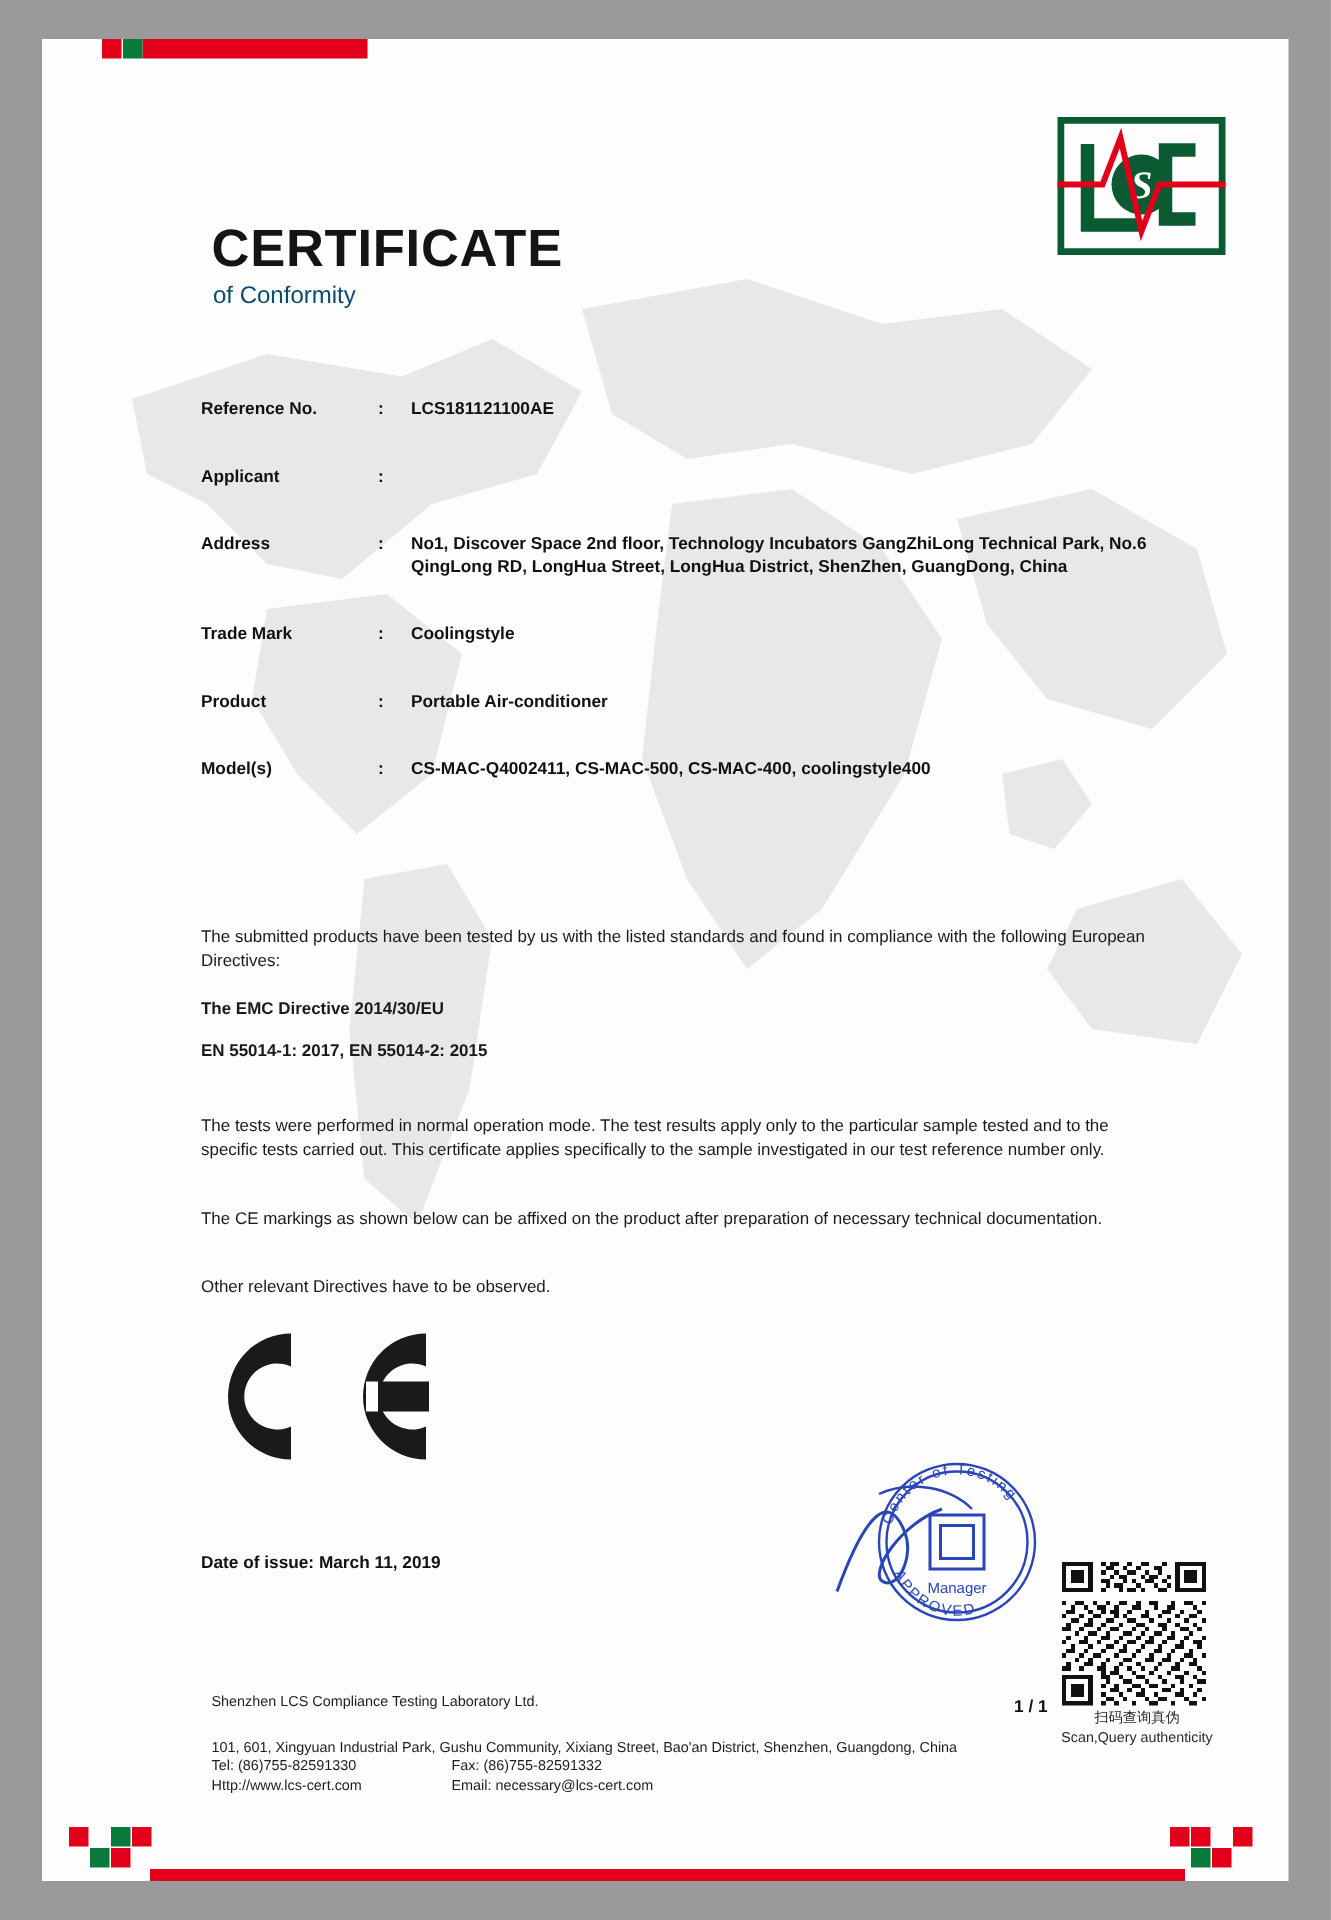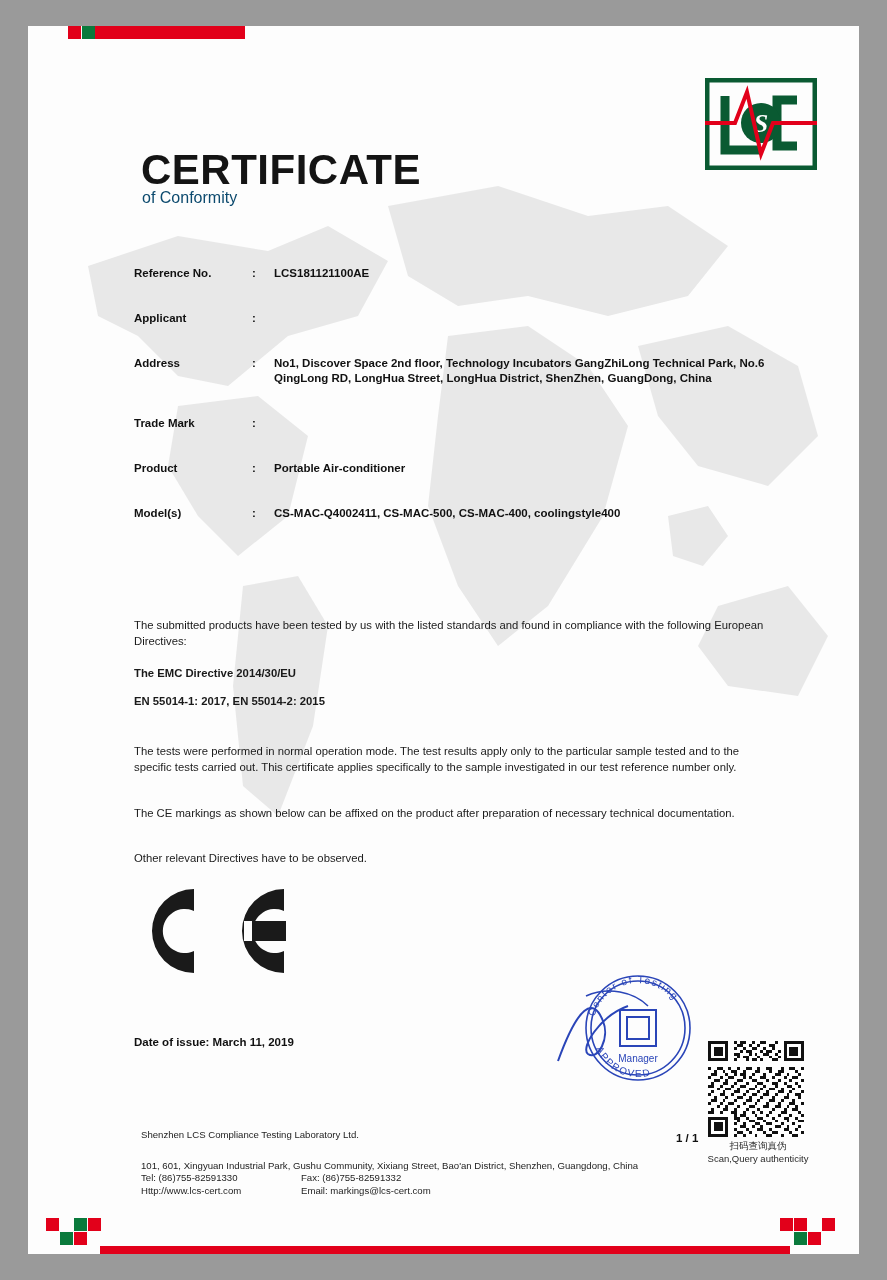--- a/index.html
+++ b/index.html
@@ -56,21 +56,21 @@
     right: 42px;
     top: 52px;
     width: 112px;
     height: 92px;
   }
 
   .title {
     position: absolute;
     left: 113px;
     top: 120px;
-    font-size: 42px;
+    font-size: 35px;
     font-weight: bold;
     letter-spacing: 0.5px;
     color: #141414;
   }
   .subtitle {
     position: absolute;
     left: 114px;
     top: 163px;
     font-size: 16px;
     color: #0c4a6e;
@@ -215,20 +215,21 @@
         <div class="colon">:</div>
       </div>
       <div class="row">
         <div class="lbl">Address</div>
         <div class="colon">:</div>
         <div class="val">No1, Discover Space 2nd floor, Technology Incubators GangZhiLong Technical Park, No.6 QingLong RD, LongHua Street, LongHua District, ShenZhen, GuangDong, China</div>
       </div>
       <div class="row">
         <div class="lbl">Trade Mark</div>
         <div class="colon">:</div>
+        <div class="val">Coolingstyle</div>
       </div>
       <div class="row">
         <div class="lbl">Product</div>
         <div class="colon">:</div>
         <div class="val">Portable Air-conditioner</div>
       </div>
       <div class="row">
         <div class="lbl">Model(s)</div>
         <div class="colon">:</div>
         <div class="val">CS-MAC-Q4002411, CS-MAC-500, CS-MAC-400, coolingstyle400</div>
@@ -510,21 +511,21 @@
 
     <div class="footer">
       <div class="line1">Shenzhen LCS Compliance Testing Laboratory Ltd.</div>
       <div>101, 601, Xingyuan Industrial Park, Gushu Community, Xixiang Street, Bao'an District, Shenzhen, Guangdong, China</div>
       <div class="cols">
         <div class="c1">Tel: (86)755-82591330</div>
         <div>Fax: (86)755-82591332</div>
       </div>
       <div class="cols">
         <div class="c1">Http://www.lcs-cert.com</div>
-        <div>Email: markings@lcs-cert.com</div>
+        <div>Email: necessary@lcs-cert.com</div>
       </div>
     </div>
 
     <div class="page-num">1 / 1</div>
 
     <div class="deco deco-top-red" style="left:67px; top:0px;"></div>
     <div class="sq red" style="left:40px; top:0px;"></div>
     <div class="sq green" style="left:54px; top:0px;"></div>
 
     <div class="deco deco-bottom-red" style="left:72px; top:1220px; width:690px;"></div>

